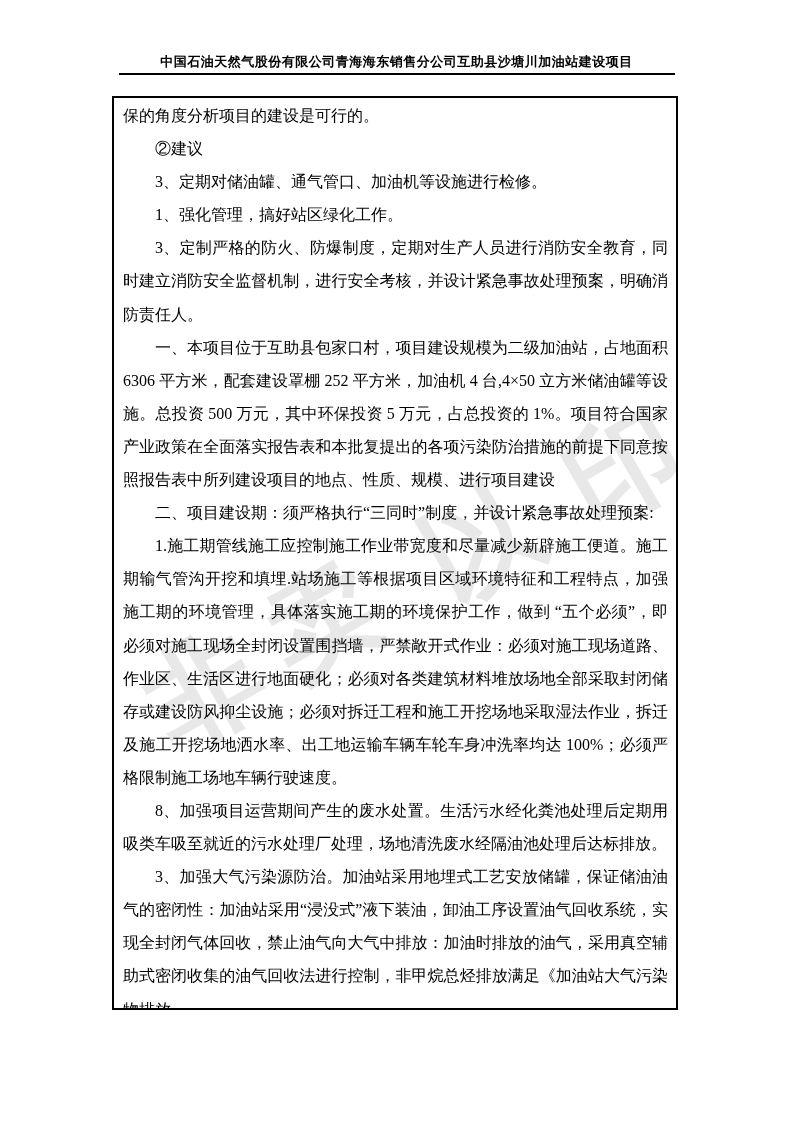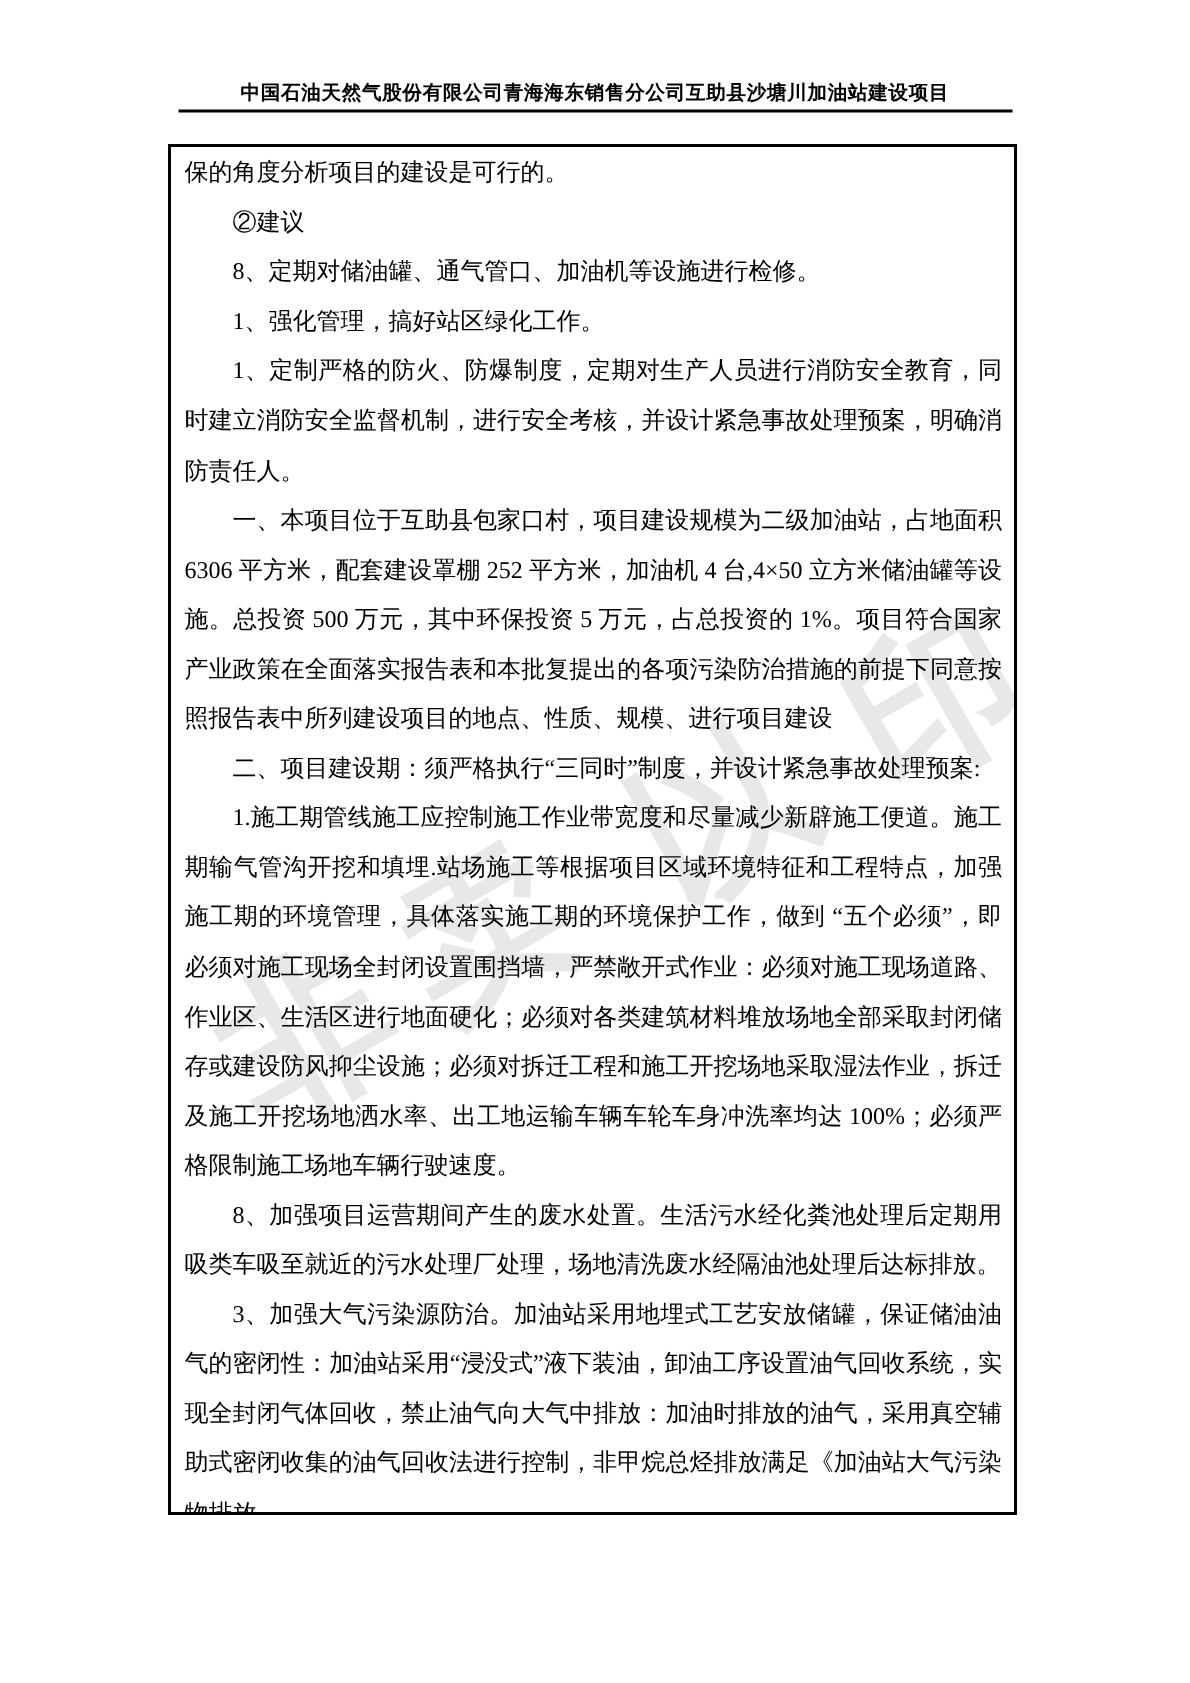--- a/index.html
+++ b/index.html
@@ -89,23 +89,23 @@
   <div class="watermark">
     <span class="wm-0">非</span>
     <span class="wm-1">卖</span>
     <span class="wm-2">以</span>
     <span class="wm-3">印</span>
   </div>
 
   <div class="content-box">
     <div class="para">保的角度分析项目的建设是可行的。</div>
     <div class="para indent">②建议</div>
-    <div class="para indent">8、定期对储油罐、通气管口、加油机等设施进行检修。</div>
+    <div class="para indent">3、定期对储油罐、通气管口、加油机等设施进行检修。</div>
     <div class="para indent">1、强化管理，搞好站区绿化工作。</div>
-    <div class="para indent">1、定制严格的防火、防爆制度，定期对生产人员进行消防安全教育，同时建立消防安全监督机制，进行安全考核，并设计紧急事故处理预案，明确消防责任人。</div>
+    <div class="para indent">3、定制严格的防火、防爆制度，定期对生产人员进行消防安全教育，同时建立消防安全监督机制，进行安全考核，并设计紧急事故处理预案，明确消防责任人。</div>
     <div class="para indent">一、本项目位于互助县包家口村，项目建设规模为二级加油站，占地面积 6306 平方米，配套建设罩棚 252 平方米，加油机 4 台,4×50 立方米储油罐等设施。总投资 500 万元，其中环保投资 5 万元，占总投资的 1%。项目符合国家产业政策在全面落实报告表和本批复提出的各项污染防治措施的前提下同意按照报告表中所列建设项目的地点、性质、规模、进行项目建设</div>
     <div class="para indent">二、项目建设期：须严格执行“三同时”制度，并设计紧急事故处理预案:</div>
     <div class="para indent">1.施工期管线施工应控制施工作业带宽度和尽量减少新辟施工便道。施工期输气管沟开挖和填埋.站场施工等根据项目区域环境特征和工程特点，加强施工期的环境管理，具体落实施工期的环境保护工作，做到 “五个必须”，即必须对施工现场全封闭设置围挡墙，严禁敞开式作业：必须对施工现场道路、作业区、生活区进行地面硬化；必须对各类建筑材料堆放场地全部采取封闭储存或建设防风抑尘设施；必须对拆迁工程和施工开挖场地采取湿法作业，拆迁及施工开挖场地洒水率、出工地运输车辆车轮车身冲洗率均达 100%；必须严格限制施工场地车辆行驶速度。</div>
     <div class="para indent">8、加强项目运营期间产生的废水处置。生活污水经化粪池处理后定期用吸类车吸至就近的污水处理厂处理，场地清洗废水经隔油池处理后达标排放。</div>
     <div class="para indent">3、加强大气污染源防治。加油站采用地埋式工艺安放储罐，保证储油油气的密闭性：加油站采用“浸没式”液下装油，卸油工序设置油气回收系统，实现全封闭气体回收，禁止油气向大气中排放：加油时排放的油气，采用真空辅助式密闭收集的油气回收法进行控制，非甲烷总烃排放满足《加油站大气污染物排放</div>
   </div>
 
 
 </div>
 

